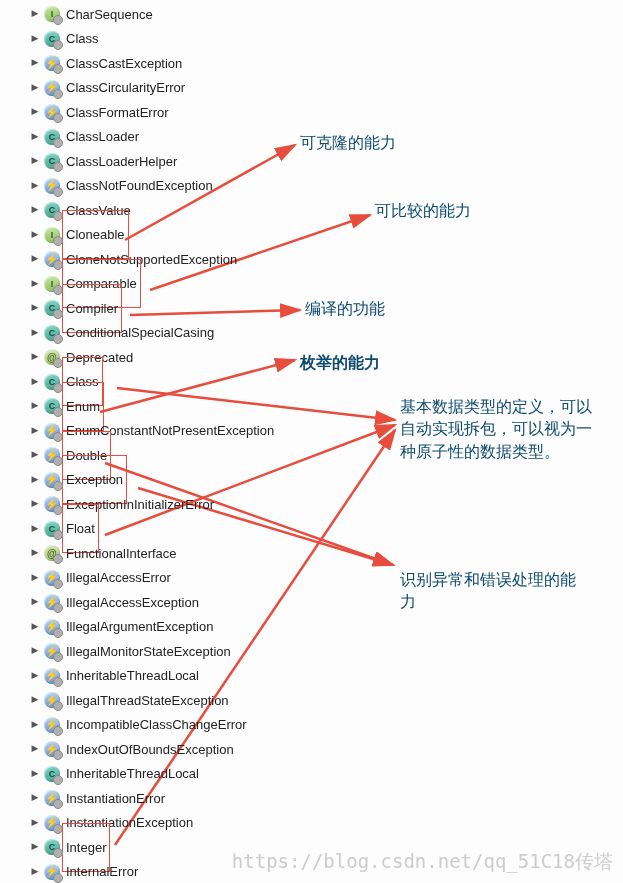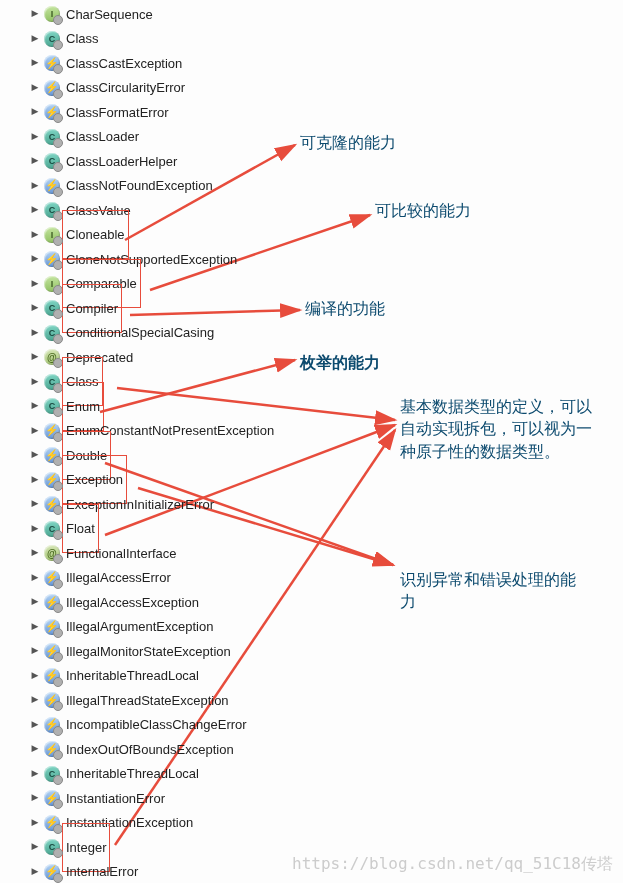--- a/index.html
+++ b/index.html
@@ -97,21 +97,21 @@
     width: 623px;
     height: 883px;
     z-index: 1;
     pointer-events: none;
   }
   .watermark {
     position: absolute;
     bottom: 8px;
     right: 10px;
     color: #ccc;
-    font-size: 16px;
+    font-size: 19px;
     font-family: monospace;
     z-index: 0;
   }
 </style>
 </head>
 <body>
 
 <svg class="arrows">
   <defs>
     <marker id="ah" markerWidth="10" markerHeight="10" refX="8" refY="3" orient="auto">

